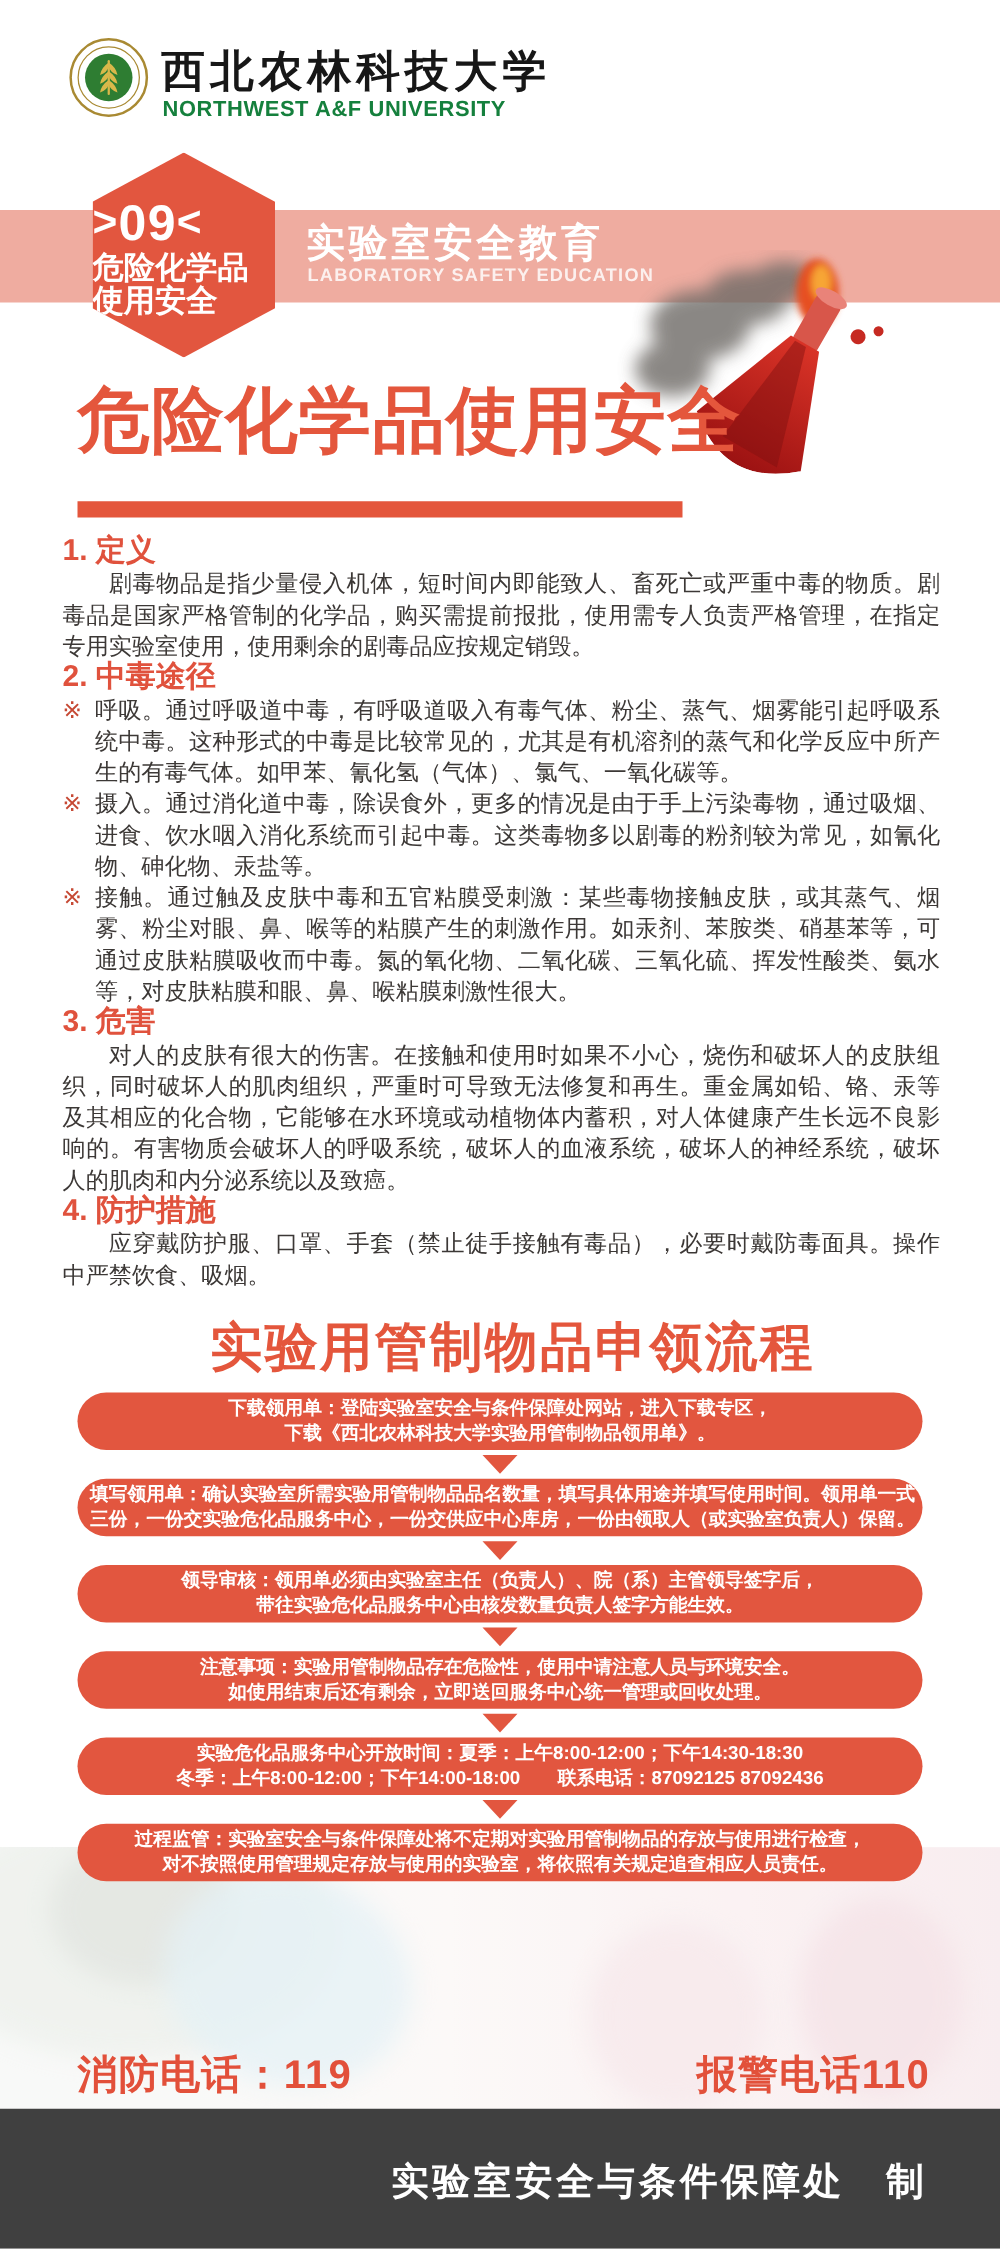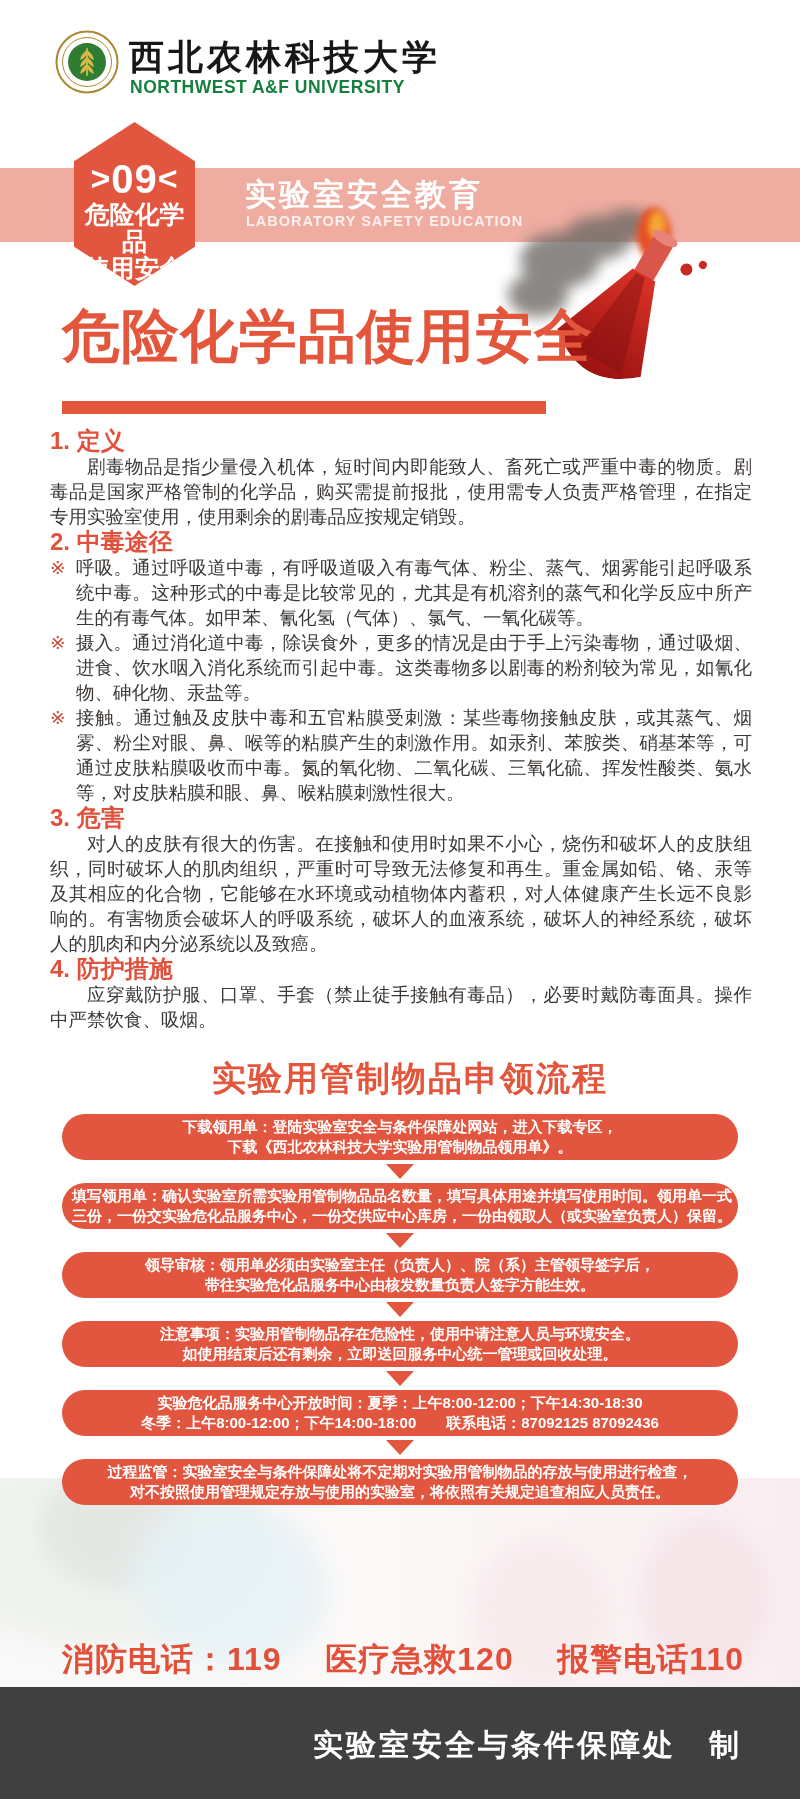--- a/index.html
+++ b/index.html
@@ -14,23 +14,23 @@
   .logo-row{position:absolute;left:55px;top:28px;width:520px;height:80px;}
   .emblem{position:absolute;left:0;top:2px;width:64px;height:64px;}
   .logo-cn{position:absolute;left:74px;top:6px;font-size:35px;font-weight:bold;color:#171717;letter-spacing:4px;}
   .logo-en{position:absolute;left:75px;top:49px;font-size:17.5px;font-weight:bold;color:#15803d;letter-spacing:.5px;}
 
   
   .band{position:absolute;left:0;top:168px;width:800px;height:74px;background:#efaca0;}
   .band-title{position:absolute;left:245px;top:6px;color:#ffffff;font-size:31px;font-weight:bold;letter-spacing:3px;text-align:center;}
   .band-sub{position:absolute;left:246px;top:45px;color:rgba(255,255,255,.82);font-size:14.5px;font-weight:bold;letter-spacing:1px;}
   .badge{
-    position:absolute;left:74px;top:122px;width:121px;height:164px;background:#e2563f;
+    position:absolute;left:74px;top:122px;width:146px;height:164px;background:#e2563f;
     clip-path:polygon(50% 0,100% 24%,100% 76%,50% 100%,0 76%,0 24%);
-    text-align:center;color:#fff;z-index:3;
+    text-align:left;color:#fff;z-index:3;
   }
   .badge-num{margin-top:34px;font-size:40px;font-weight:bold;letter-spacing:1px;line-height:44px;}
   .badge-num .arrow{font-size:34px;vertical-align:3px;}
   .badge-line{font-size:25px;font-weight:bold;line-height:27px;}
 
   
   .flask-wrap{position:absolute;left:468px;top:200px;width:270px;height:205px;z-index:1;}
 
   
   .page-title{position:absolute;left:62px;top:298px;font-size:58px;font-weight:bold;color:#e4563c;letter-spacing:1px;z-index:2;}
@@ -38,21 +38,21 @@
 
   
   .content{position:absolute;left:50px;top:428px;width:702px;color:#3c3836;font-size:18.5px;z-index:2;}
   .sec-heading{color:#e0523d;font-weight:bold;font-size:24px;line-height:26px;}
   .para{text-indent:2em;line-height:25px;text-align:justify;}
   .bullet{position:relative;padding-left:26px;line-height:25px;text-align:justify;}
   .bullet .mark{position:absolute;left:0;top:0;color:#c64934;}
 
   
   .flow{position:absolute;left:0;top:1056px;width:800px;z-index:4;}
-  .flow-heading{text-align:center;color:#e4563c;font-size:34px;font-weight:bold;letter-spacing:2px;line-height:44px;margin-left:20px;}
+  .flow-heading{text-align:center;color:#e4563c;font-size:42px;font-weight:bold;letter-spacing:2px;line-height:44px;margin-left:20px;}
   .flow-steps{margin-top:14px;display:flex;flex-direction:column;align-items:center;}
   .step{
     width:676px;background:#e2563f;border-radius:25px;color:#ffffff;
     font-weight:bold;font-size:15px;text-align:center;padding:3px 10px;line-height:20px;
   }
   .step-line{display:block;white-space:nowrap;}
   .tri{width:0;height:0;border-left:14px solid transparent;border-right:14px solid transparent;border-top:15px solid #e2563f;margin:4px 0;}
 
   
   .photo{position:absolute;left:0;top:1478px;width:800px;height:209px;overflow:hidden;z-index:0;
@@ -194,19 +194,18 @@
   <div class="blob ph-glove"></div>
   <div class="blob ph-glove2"></div>
   <div class="blob ph-flask"></div>
   <div class="blob ph-flask2"></div>
   <div class="blob ph-flask3"></div>
   <div class="veil"></div>
 </div>
 
 <div class="emergency">
   <span>消防电话：119</span>
-  <span>医疗急救120</span>
   <span>报警电话110</span>
 </div>
 
 <div class="footer">
   <div class="footer-credit">实验室安全与条件保障处　制</div>
 </div>
 
 </body></html>

